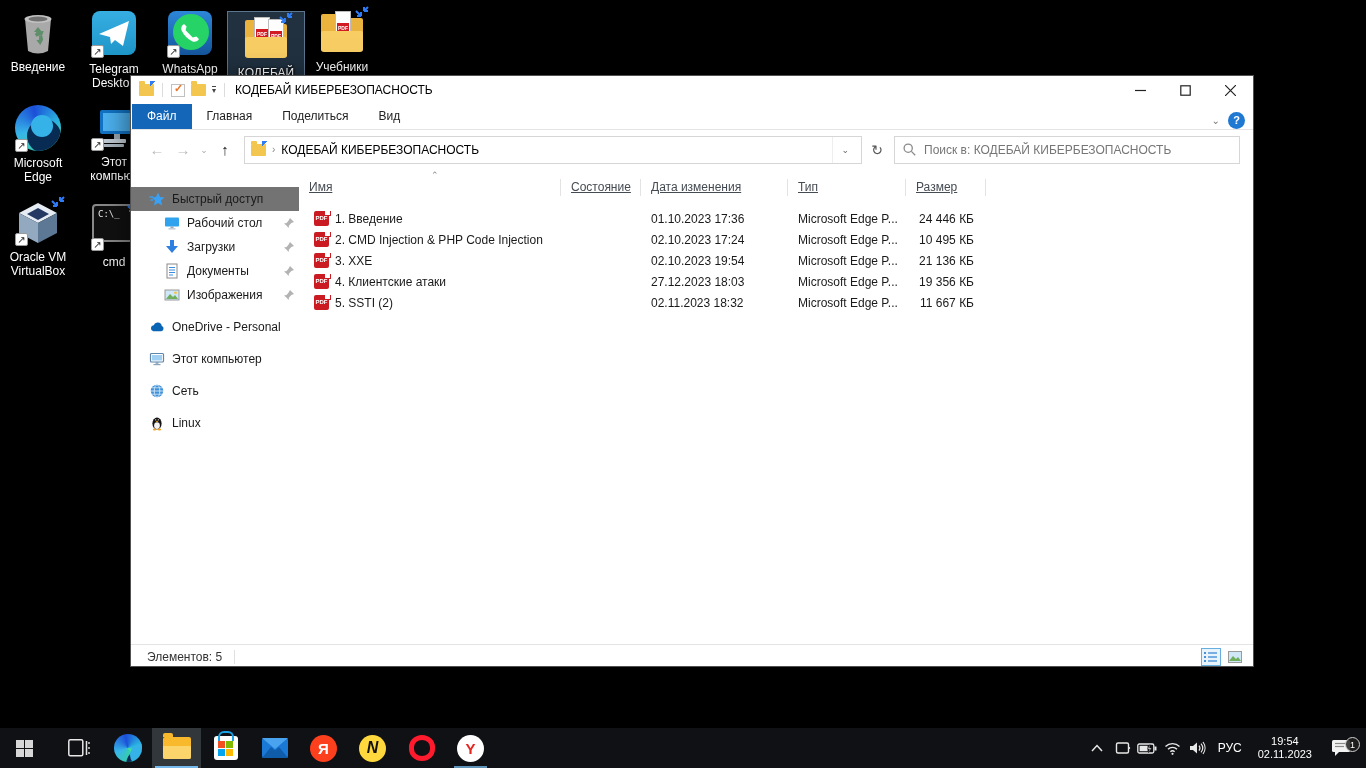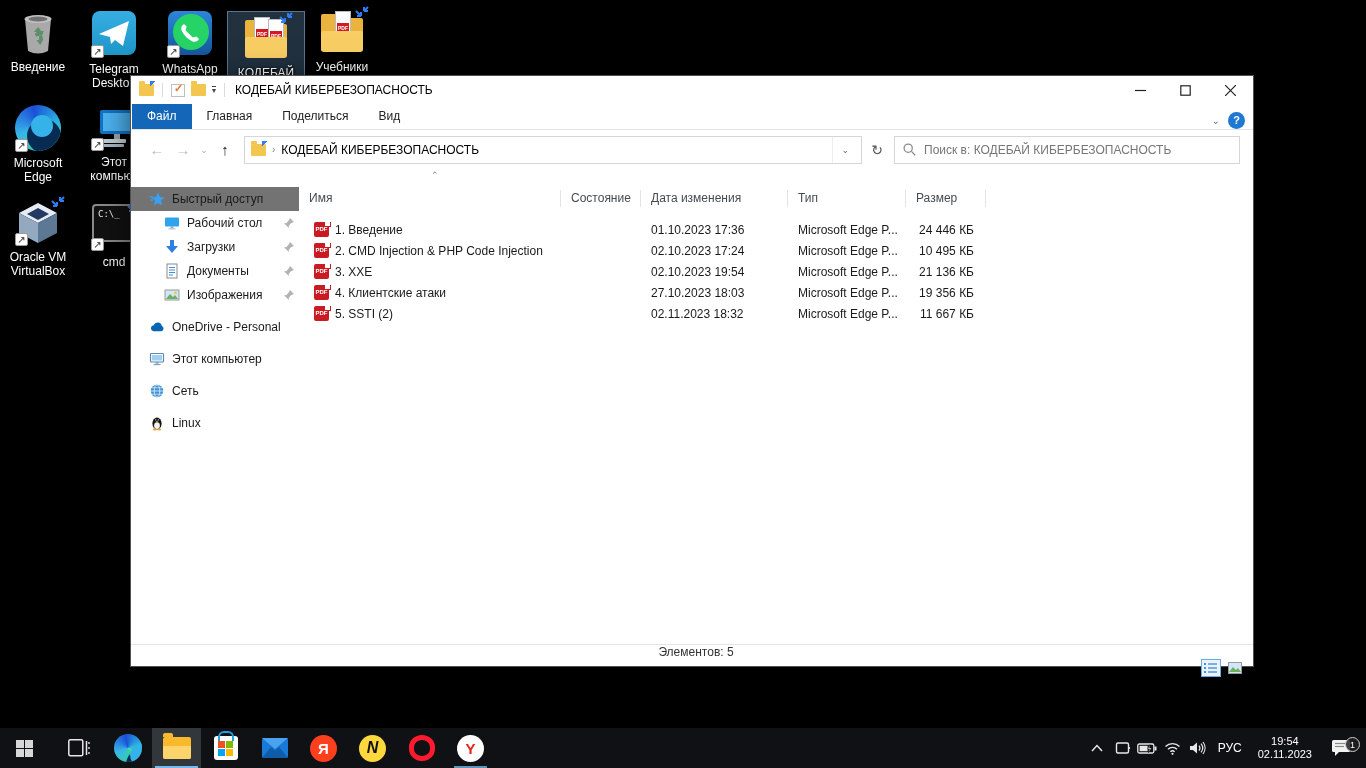--- a/index.html
+++ b/index.html
@@ -77,40 +77,40 @@
   .sb-row.child { padding-left:33px; }
   .sb-row.selhl { background:#737373; }
   .sb-ico { width:16px; height:16px; margin-right:7px; flex:none; }
   .sb-label { white-space:nowrap; color:#1a1a1a; }
   .sb-pin { position:absolute; right:4px; top:6px; width:12px; height:12px; opacity:.75; }
   .sb-gap { height:8px; }
 
   
   .filepane { flex:1; position:relative; padding-left:0; }
   .sort-caret { position:absolute; left:132px; top:1px; color:#8a8a8a; font-size:9px; }
-  .cols { display:flex; height:26px; align-items:center; margin-top:16px; color:#454b52; }
+  .cols { display:flex; height:26px; align-items:center; margin-top:5px; color:#454b52;text-decoration:underline; }
   .col { padding-left:10px; border-right:1px solid #e3e3e3; height:17px; line-height:17px; white-space:nowrap; }
   .col.name { width:262px; }
   .col.status { width:80px; }
   .col.date { width:147px; }
   .col.type { width:118px; }
   .col.size { width:80px; }
   .frow { display:flex; height:21px; align-items:center; }
   .fcell { white-space:nowrap; overflow:hidden; }
   .fcell.name { width:262px; display:flex; align-items:center; padding-left:15px; }
   .fcell.status { width:80px; }
   .fcell.date { width:147px; padding-left:10px; }
   .fcell.type { width:118px; padding-left:10px; }
   .fcell.size { width:80px; text-align:right; padding-right:12px; }
   .pdf-ic { width:15px; height:15px; background:#ca1b22; border-radius:2px; margin-right:6px; flex:none; position:relative; color:#fff; font-size:6px; font-weight:bold; text-align:center; line-height:15px; }
   .pdf-ic::after { content:"PDF"; }
   .pdf-ic::before { content:""; position:absolute; right:-2px; top:-2px; width:5px; height:5px; background:#fff; border:1px solid #ca1b22; }
 
   
-  .statusbar { height:24px; border-top:1px solid #e4e4e4; display:flex; align-items:center; padding:0 8px 0 16px; color:#333;flex-direction:column; }
+  .statusbar { height:24px; border-top:1px solid #e4e4e4; display:flex; align-items:center; padding:0 8px 0 16px; color:#333; }
   .st-sep { width:1px; height:14px; background:#e0e0e0; margin-left:12px; }
   .view-toggles { margin-left:auto; display:flex; gap:4px; }
   .vt { width:20px; height:18px; display:flex; align-items:center; justify-content:center; border:1px solid transparent; }
   .vt.active { border-color:#66aee0; background:#e9f3fb; }
 
   
   .taskbar { position:absolute; left:0; bottom:0; width:1366px; height:40px; background:#101114; display:flex; align-items:stretch; z-index:50; }
   .tb-start { width:48px; display:flex; align-items:center; justify-content:center; }
   .win-logo { display:grid; grid-template-columns:8px 8px; grid-template-rows:8px 8px; gap:1px; }
   .win-logo span { background:#d7d7d7; }
@@ -481,21 +481,21 @@
         <div class="fcell date">02.10.2023 19:54</div>
         <div class="fcell type">Microsoft Edge P...</div>
         <div class="fcell size">21 136 КБ</div>
       </div>
       <div class="frow">
         <div class="fcell name">
             <span class="pdf-ic"></span>
             <span>4. Клиентские атаки</span>
           </div>
         <div class="fcell status"></div>
-        <div class="fcell date">27.10.2023 18:03</div>
+        <div class="fcell date">27.12.2023 18:03</div>
         <div class="fcell type">Microsoft Edge P...</div>
         <div class="fcell size">19 356 КБ</div>
       </div>
       <div class="frow">
         <div class="fcell name">
             <span class="pdf-ic"></span>
             <span>5. SSTI (2)</span>
           </div>
         <div class="fcell status"></div>
         <div class="fcell date">02.11.2023 18:32</div>

